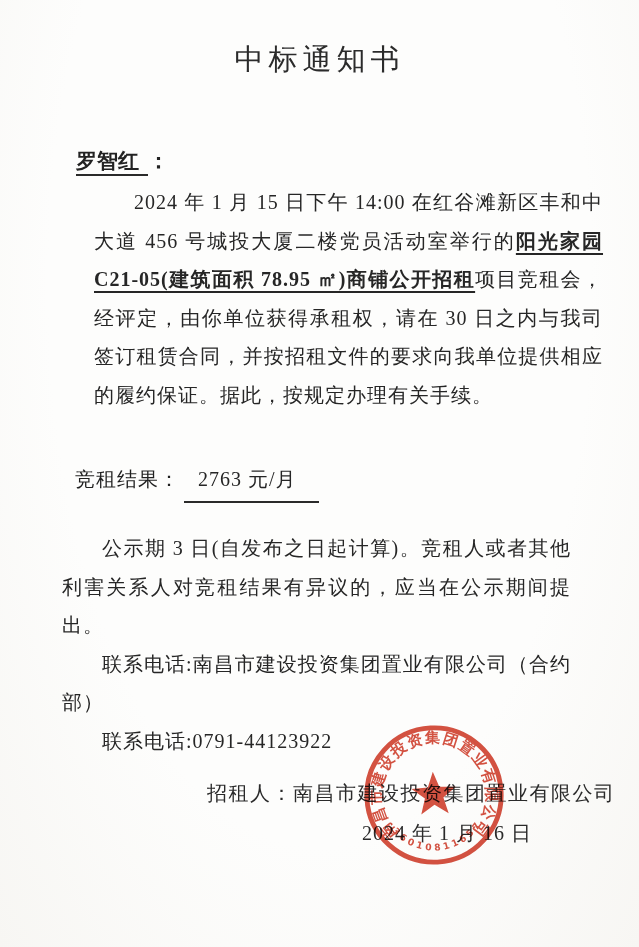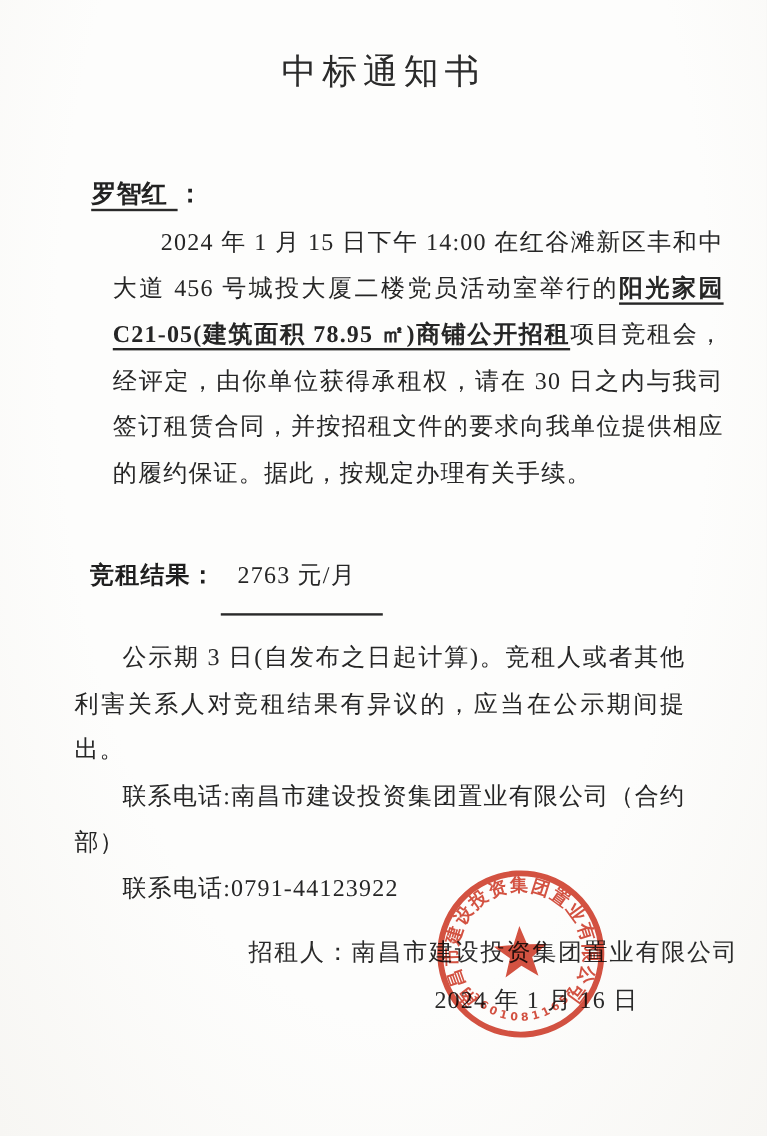--- a/index.html
+++ b/index.html
@@ -61,24 +61,24 @@
     text-decoration-thickness: 1.5px;
     text-underline-offset: 5px;
   }
   .result {
     position: absolute;
     top: 466px;
     left: 75px;
     font-size: 20px;
     letter-spacing: 1px;
   }
-  .result .label { font-weight: 700; color: #1f1f1f; margin-top: 28px; }
+  .result .label { font-weight: 400; color: #1f1f1f; margin-top: 28px; }
   .result .value {
     display: inline-block;
-    padding: 0 22px 18px 14px;
+    padding: 0 22px 8px 14px;
     border-bottom: 2px solid #2a2a2a;
     margin-left: 4px;
   }
   .notice {
     position: absolute;
     top: 529px;
     left: 62px;
     width: 509px;
   }
   .notice p { text-indent: 2em; }

